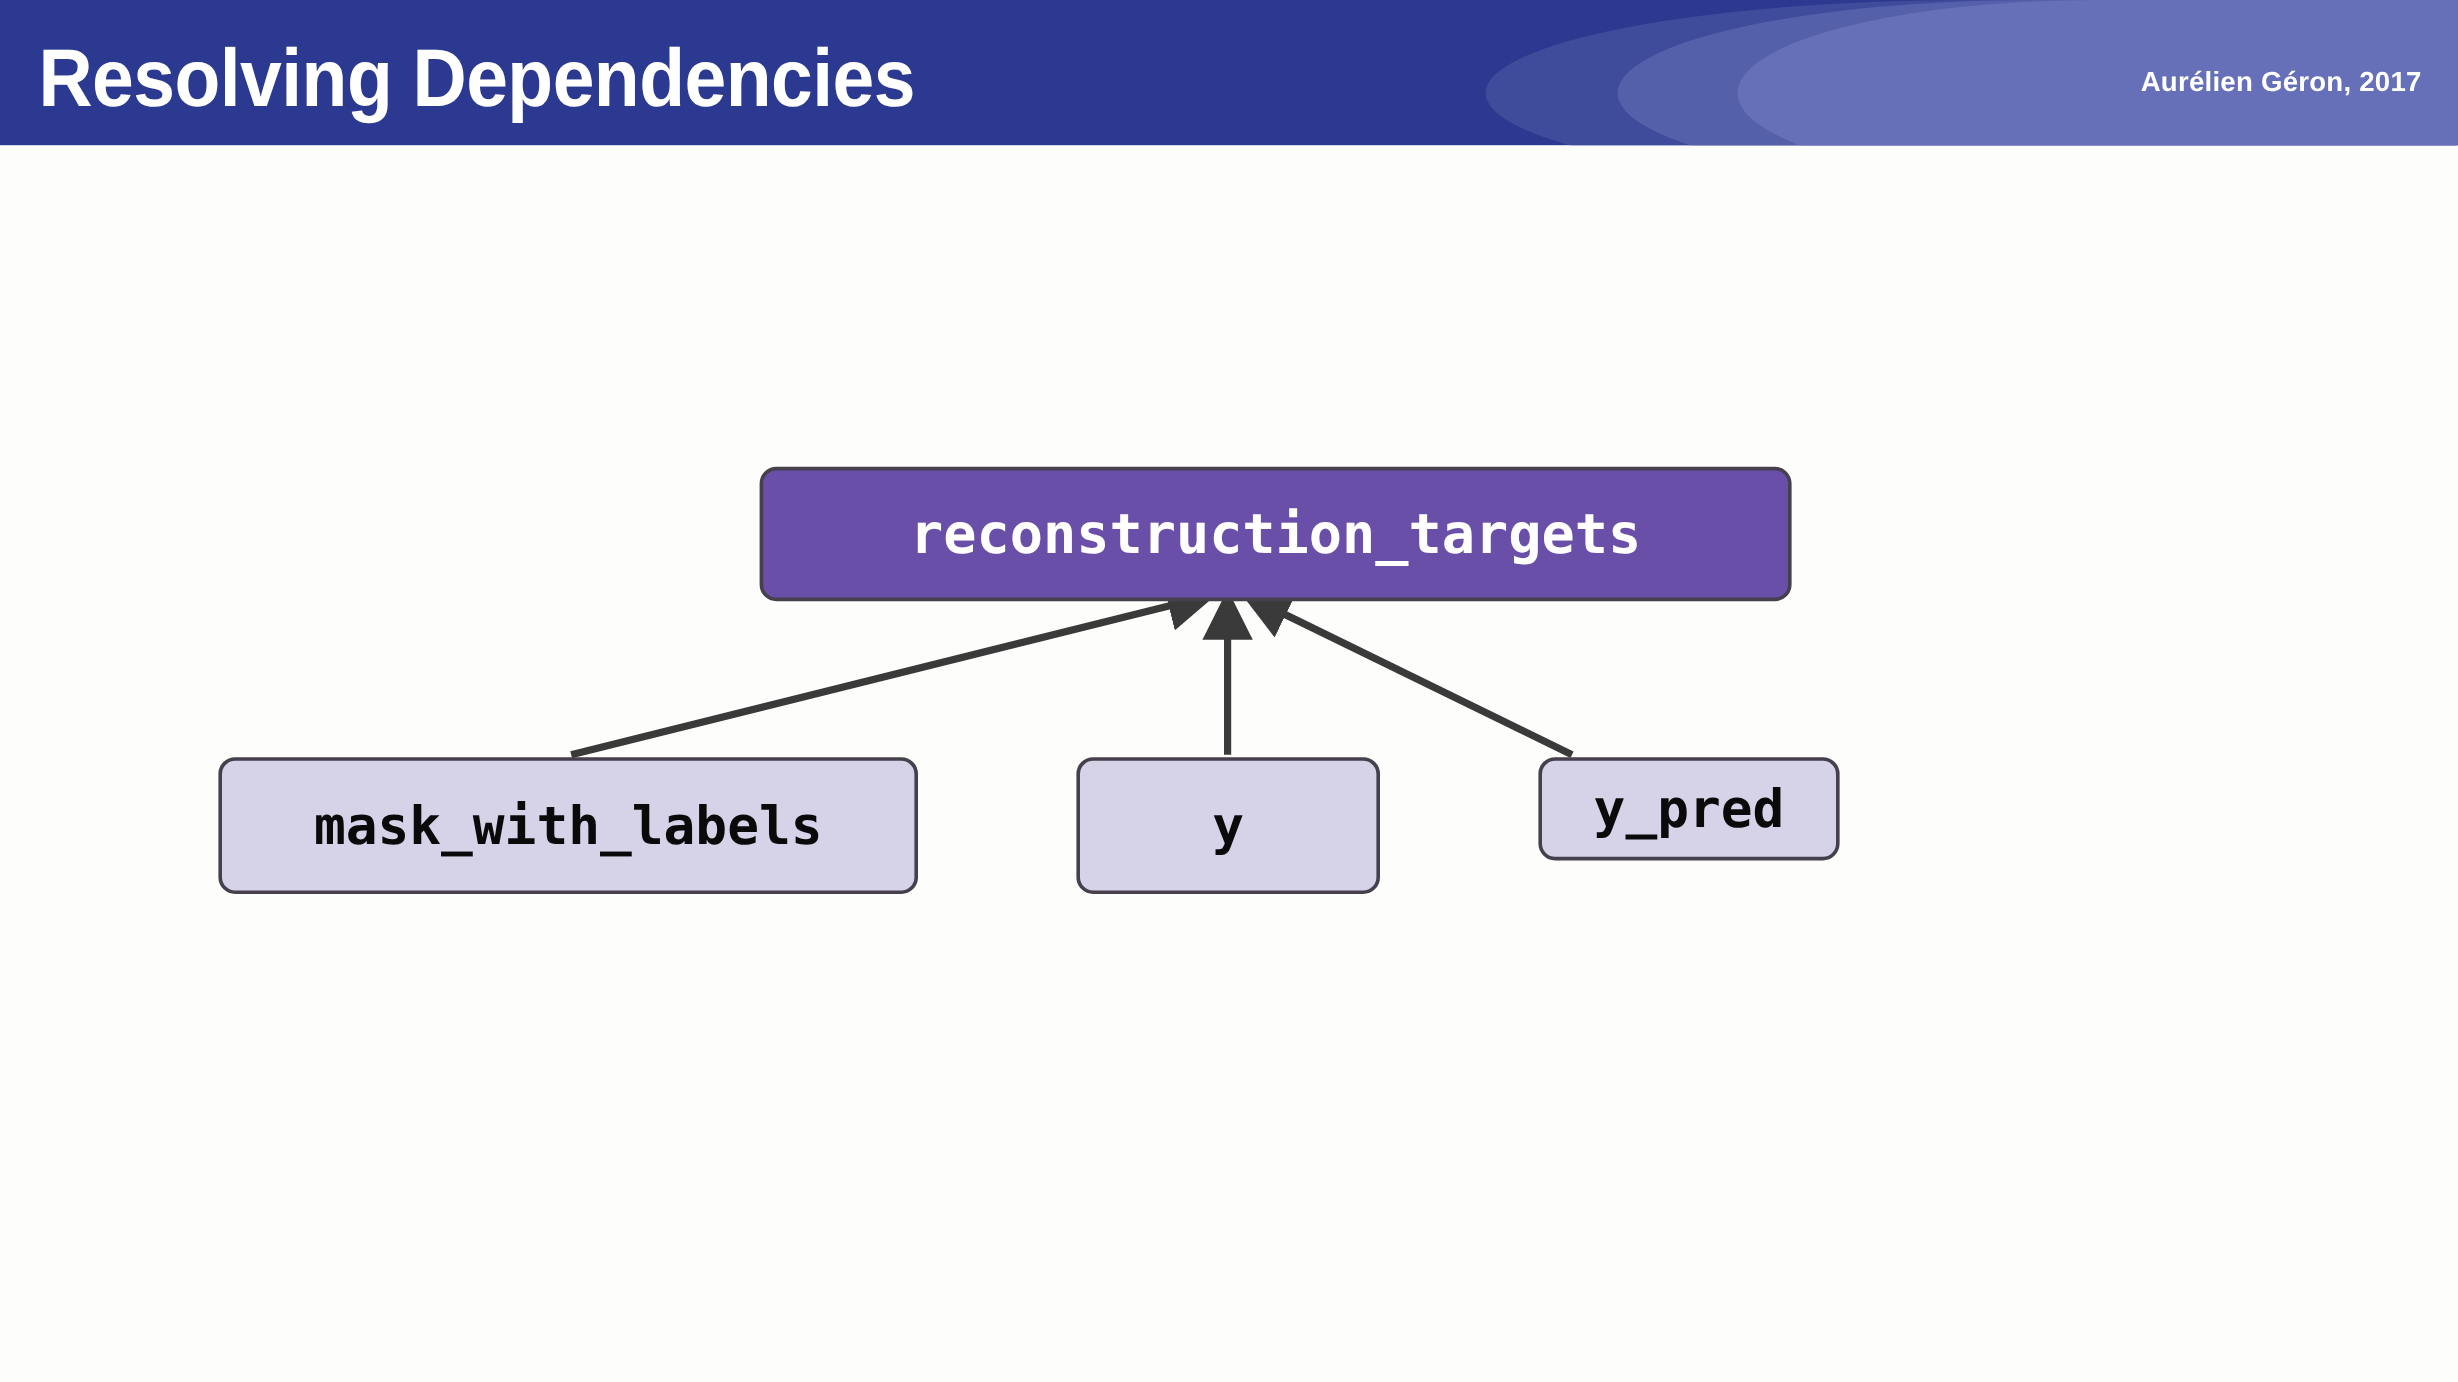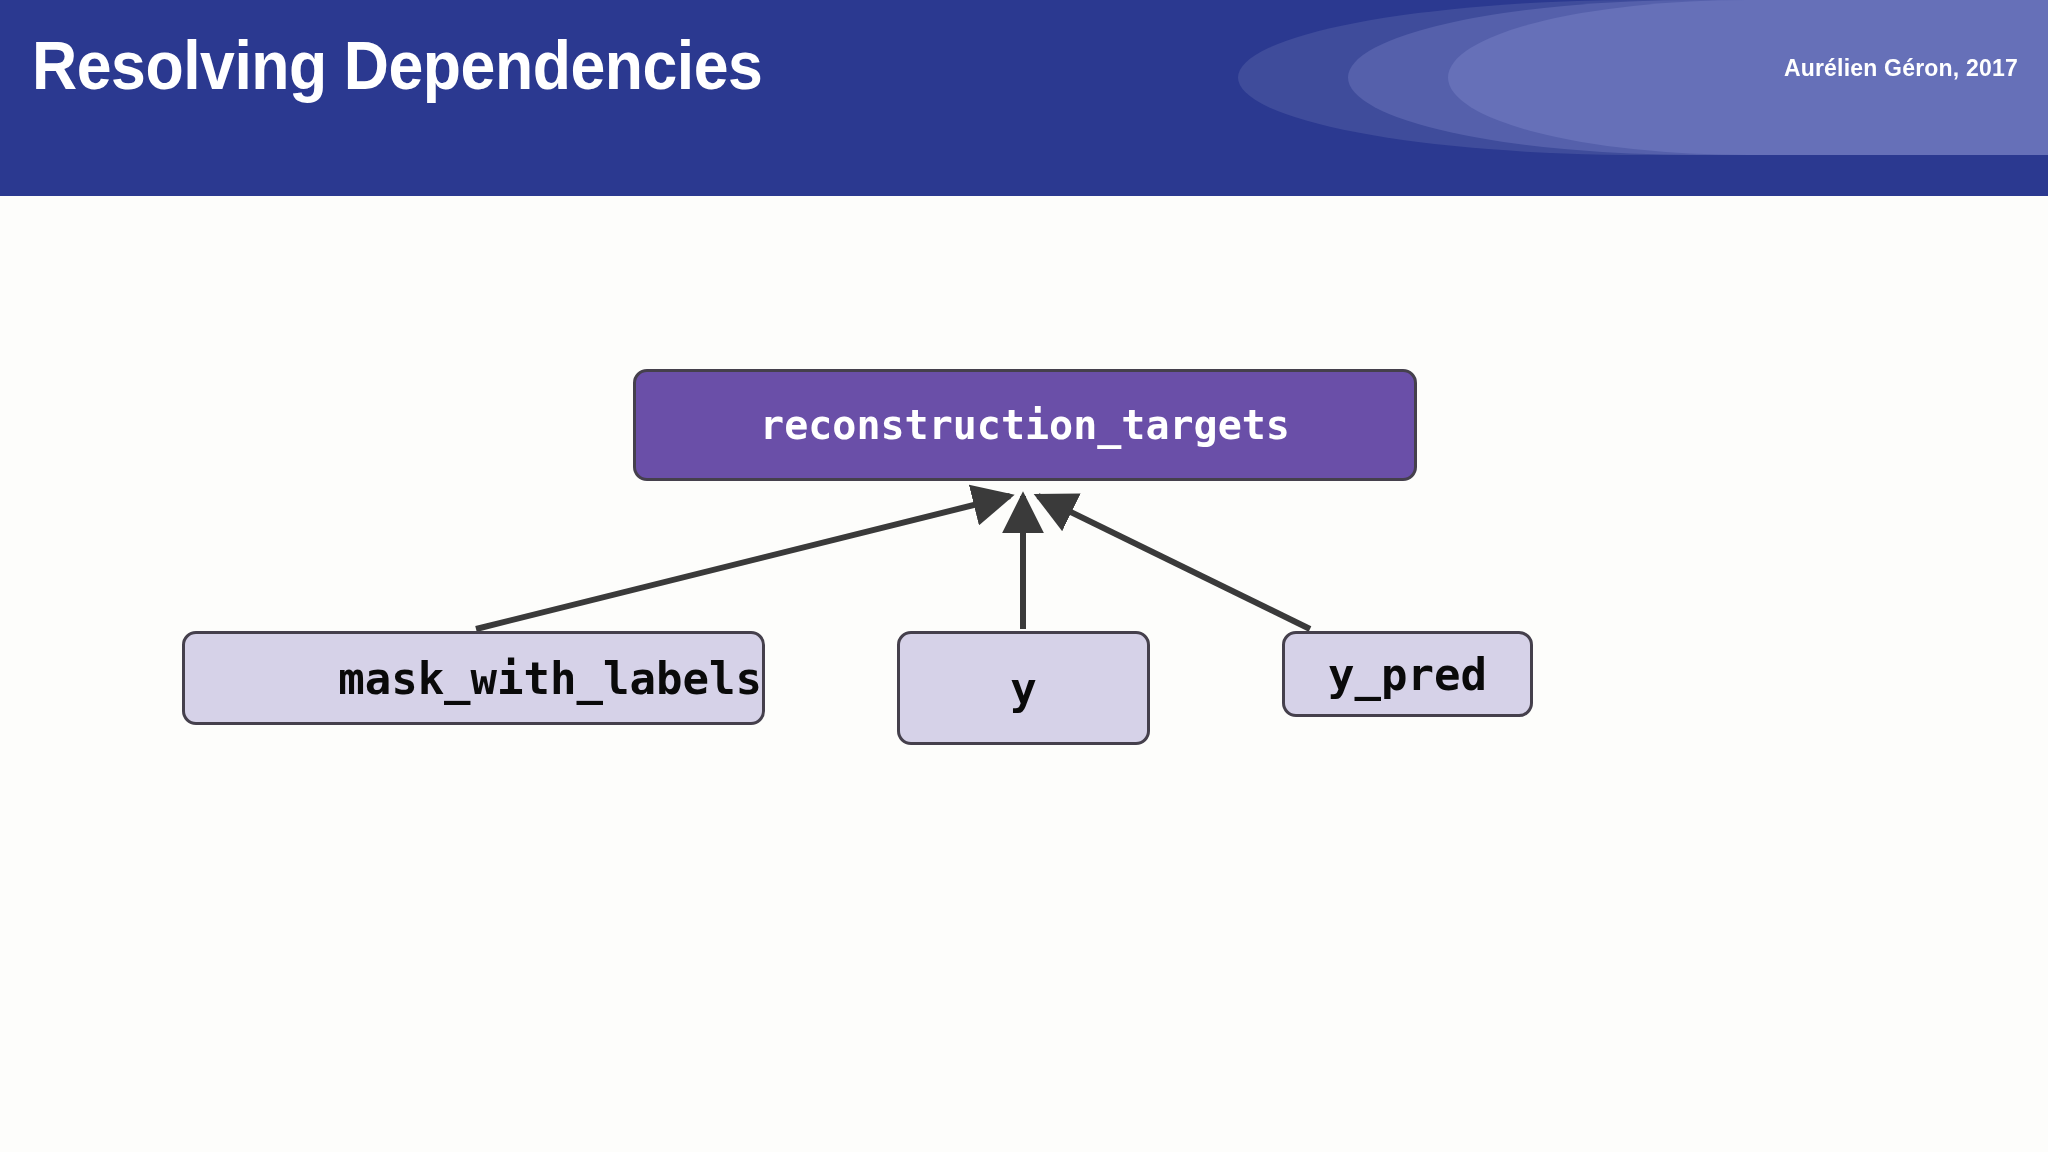--- a/index.html
+++ b/index.html
@@ -15,21 +15,21 @@
     overflow: hidden;
     position: relative;
   }
 
   
   #slide-header {
     position: absolute;
     left: 0;
     top: 0;
     width: 2048px;
-    height: 196px;
+    height: 121px;
     background: #2B3990;
     overflow: hidden;
   }
   .header-swoosh {
     position: absolute;
     top: 0;
     height: 155px;
     border-top-left-radius: 100% 100%;
     border-bottom-left-radius: 100% 100%;
     pointer-events: none;
@@ -103,32 +103,31 @@
   .node-root {
     background: #6A4FA8;
     color: #FFFFFF;
   }
   .node-leaf {
     background: #D6D2E8;
     color: #0A0A0A;
   }
   #node-reconstruction-targets {
     left: 633px;
-    top: 214px;
-    width: 784px;
+    top: 234px;
+    width: 860px;
     height: 112px;
-    font-size: 40px;
+    font-size: 46px;
   }
   #node-mask-with-labels {
     left: 182px;
     top: 476px;
     width: 583px;
-    height: 94px;
+    height: 114px;
     font-size: 44px;
-    justify-content: flex-end;
   }
   #node-y {
     left: 897px;
     top: 476px;
     width: 253px;
     height: 114px;
     font-size: 44px;
   }
   #node-y-pred {
     left: 1282px;

